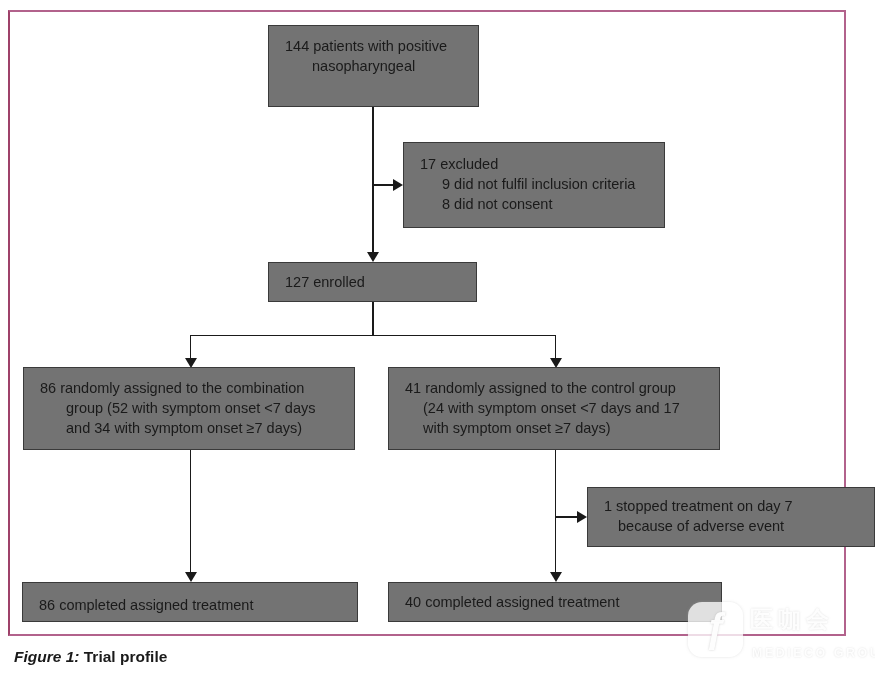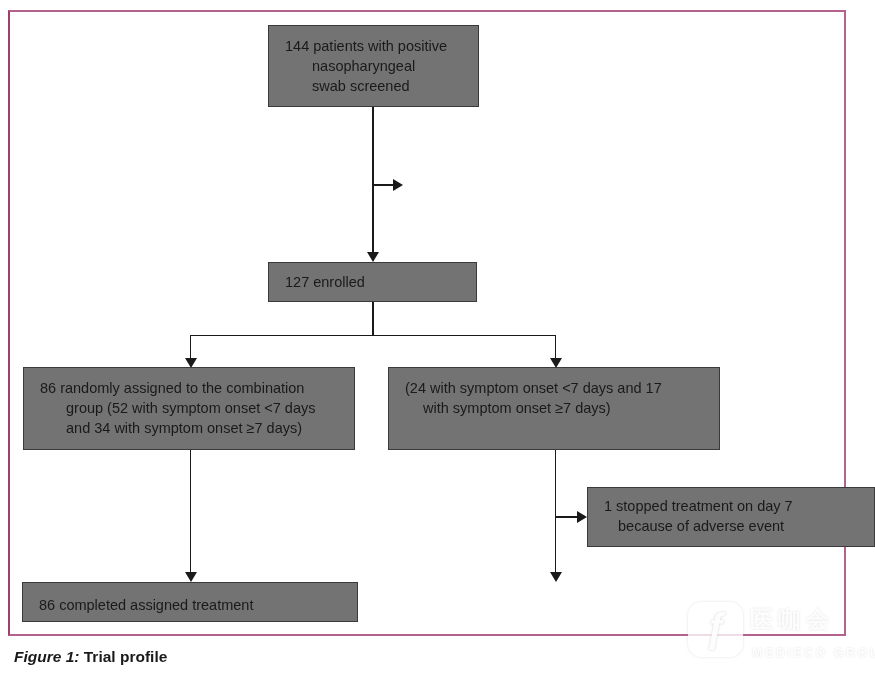--- a/index.html
+++ b/index.html
@@ -137,48 +137,56 @@
 
   <div class="vline" style="left:554.5px;top:450px;height:122px;"></div>
   <div class="arrow-down" style="left:549.5px;top:572px;"></div>
 
   <div class="hline" style="left:554.5px;top:516px;width:23px;"></div>
   <div class="arrow-right" style="left:577px;top:510.5px;"></div>
 
   <div class="box" style="left:268px;top:25px;width:211px;height:82px;--hang:27px;padding-top:10px;">
     <div class="line">144 patients with positive</div>
     <div class="line">nasopharyngeal</div>
-    <div class="line">swab screened</div>
   </div>
 
+  <div class="box" style="left:403px;top:142px;width:262px;height:86px;--hang:22px;padding-top:11px;">
+    <div class="line">17 excluded</div>
+    <div class="line">9 did not fulfil inclusion criteria</div>
+    <div class="line">8 did not consent</div>
+  </div>
 
   <div class="box" style="left:268px;top:262px;width:209px;height:40px;padding-top:9px;">
     <div class="line">127 enrolled</div>
   </div>
 
   <div class="box" style="left:23px;top:367px;width:332px;height:83px;--hang:26px;padding-top:10px;">
     <div class="line">86 randomly assigned to the combination</div>
     <div class="line">group (52 with symptom onset &lt;7 days</div>
     <div class="line">and 34 with symptom onset ≥7 days)</div>
   </div>
 
   <div class="box" style="left:388px;top:367px;width:332px;height:83px;--hang:18px;padding-top:10px;">
+    <div class="line">41 randomly assigned to the control group</div>
     <div class="line">(24 with symptom onset &lt;7 days and 17</div>
     <div class="line">with symptom onset ≥7 days)</div>
   </div>
 
   <div class="box" style="left:587px;top:487px;width:288px;height:60px;--hang:14px;padding-top:8px;">
     <div class="line">1 stopped treatment on day 7</div>
     <div class="line">because of adverse event</div>
   </div>
 
   <div class="box" style="left:22px;top:582px;width:336px;height:40px;padding-top:12px;">
     <div class="line">86 completed assigned treatment</div>
   </div>
 
+  <div class="box" style="left:388px;top:582px;width:334px;height:40px;padding-top:9px;">
+    <div class="line">40 completed assigned treatment</div>
+  </div>
 
   <div id="caption">
     <span class="cap-label">Figure 1:</span><span class="cap-title"> Trial profile</span>
   </div>
 
   <div id="watermark">
     <div id="wm-logo">ƒ</div>
     <div id="wm-cjk">医咖会</div>
     <div id="wm-latin">MEDIECO GROUP</div>
   </div>

